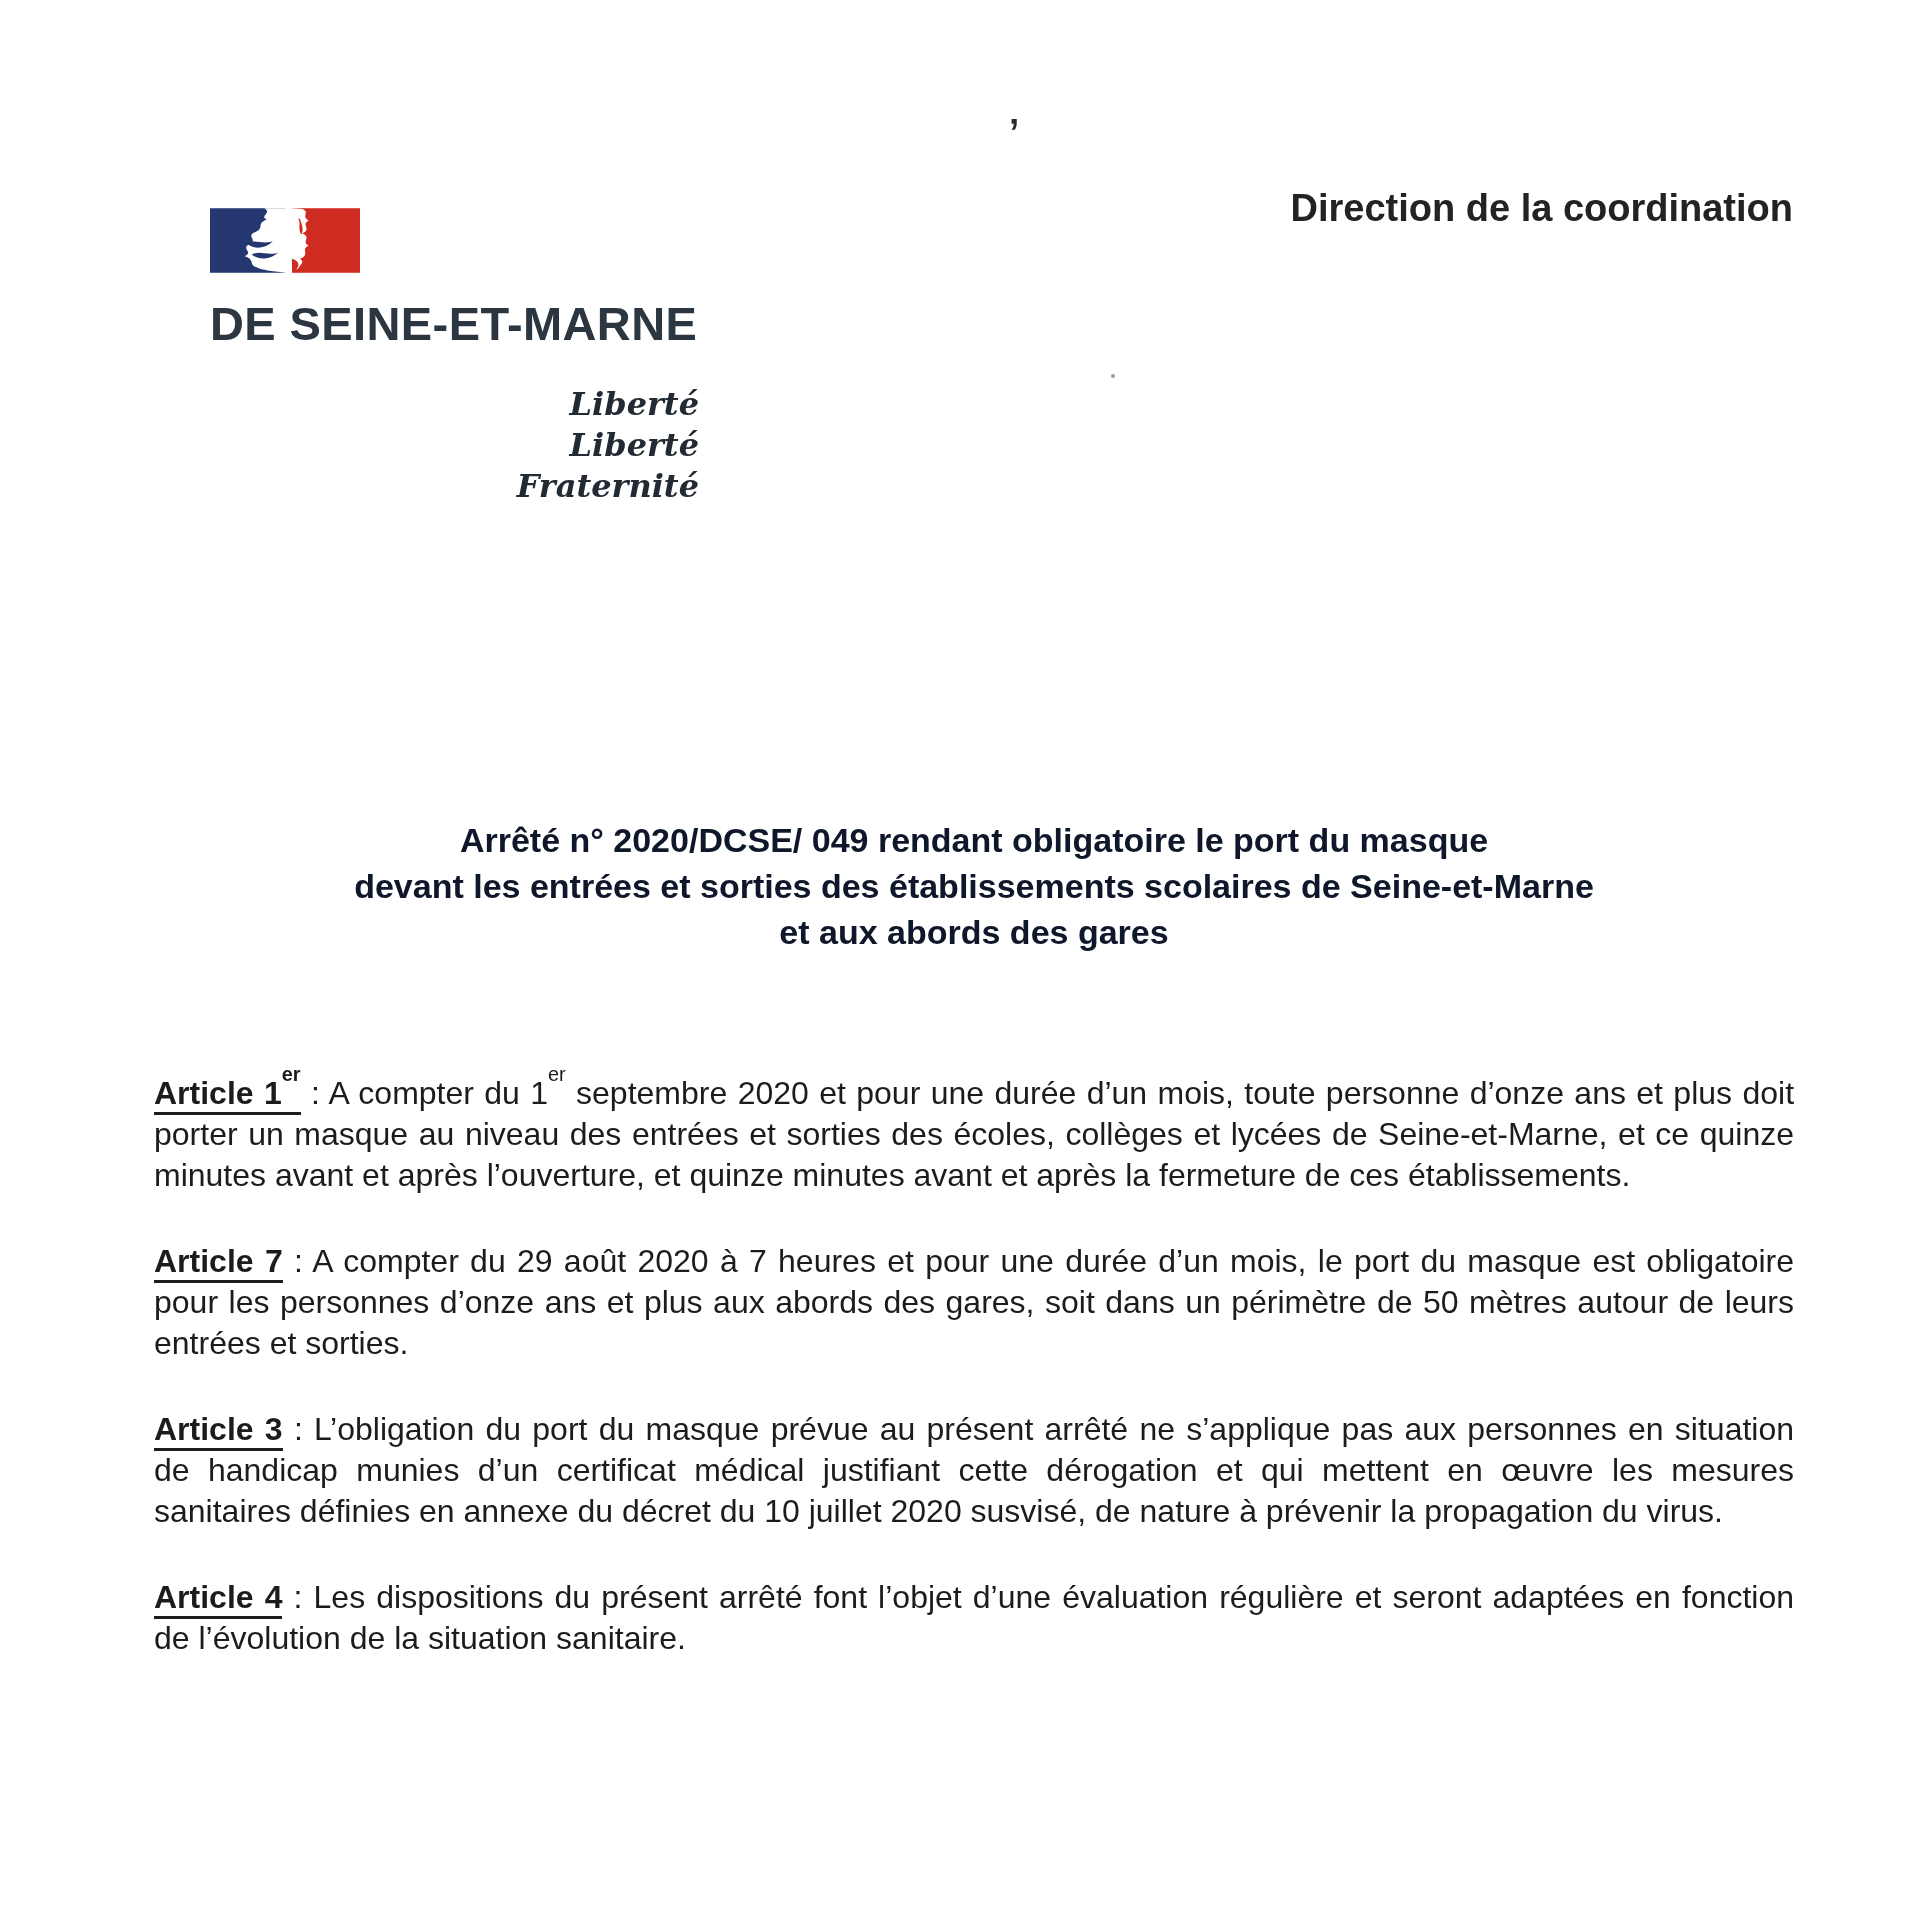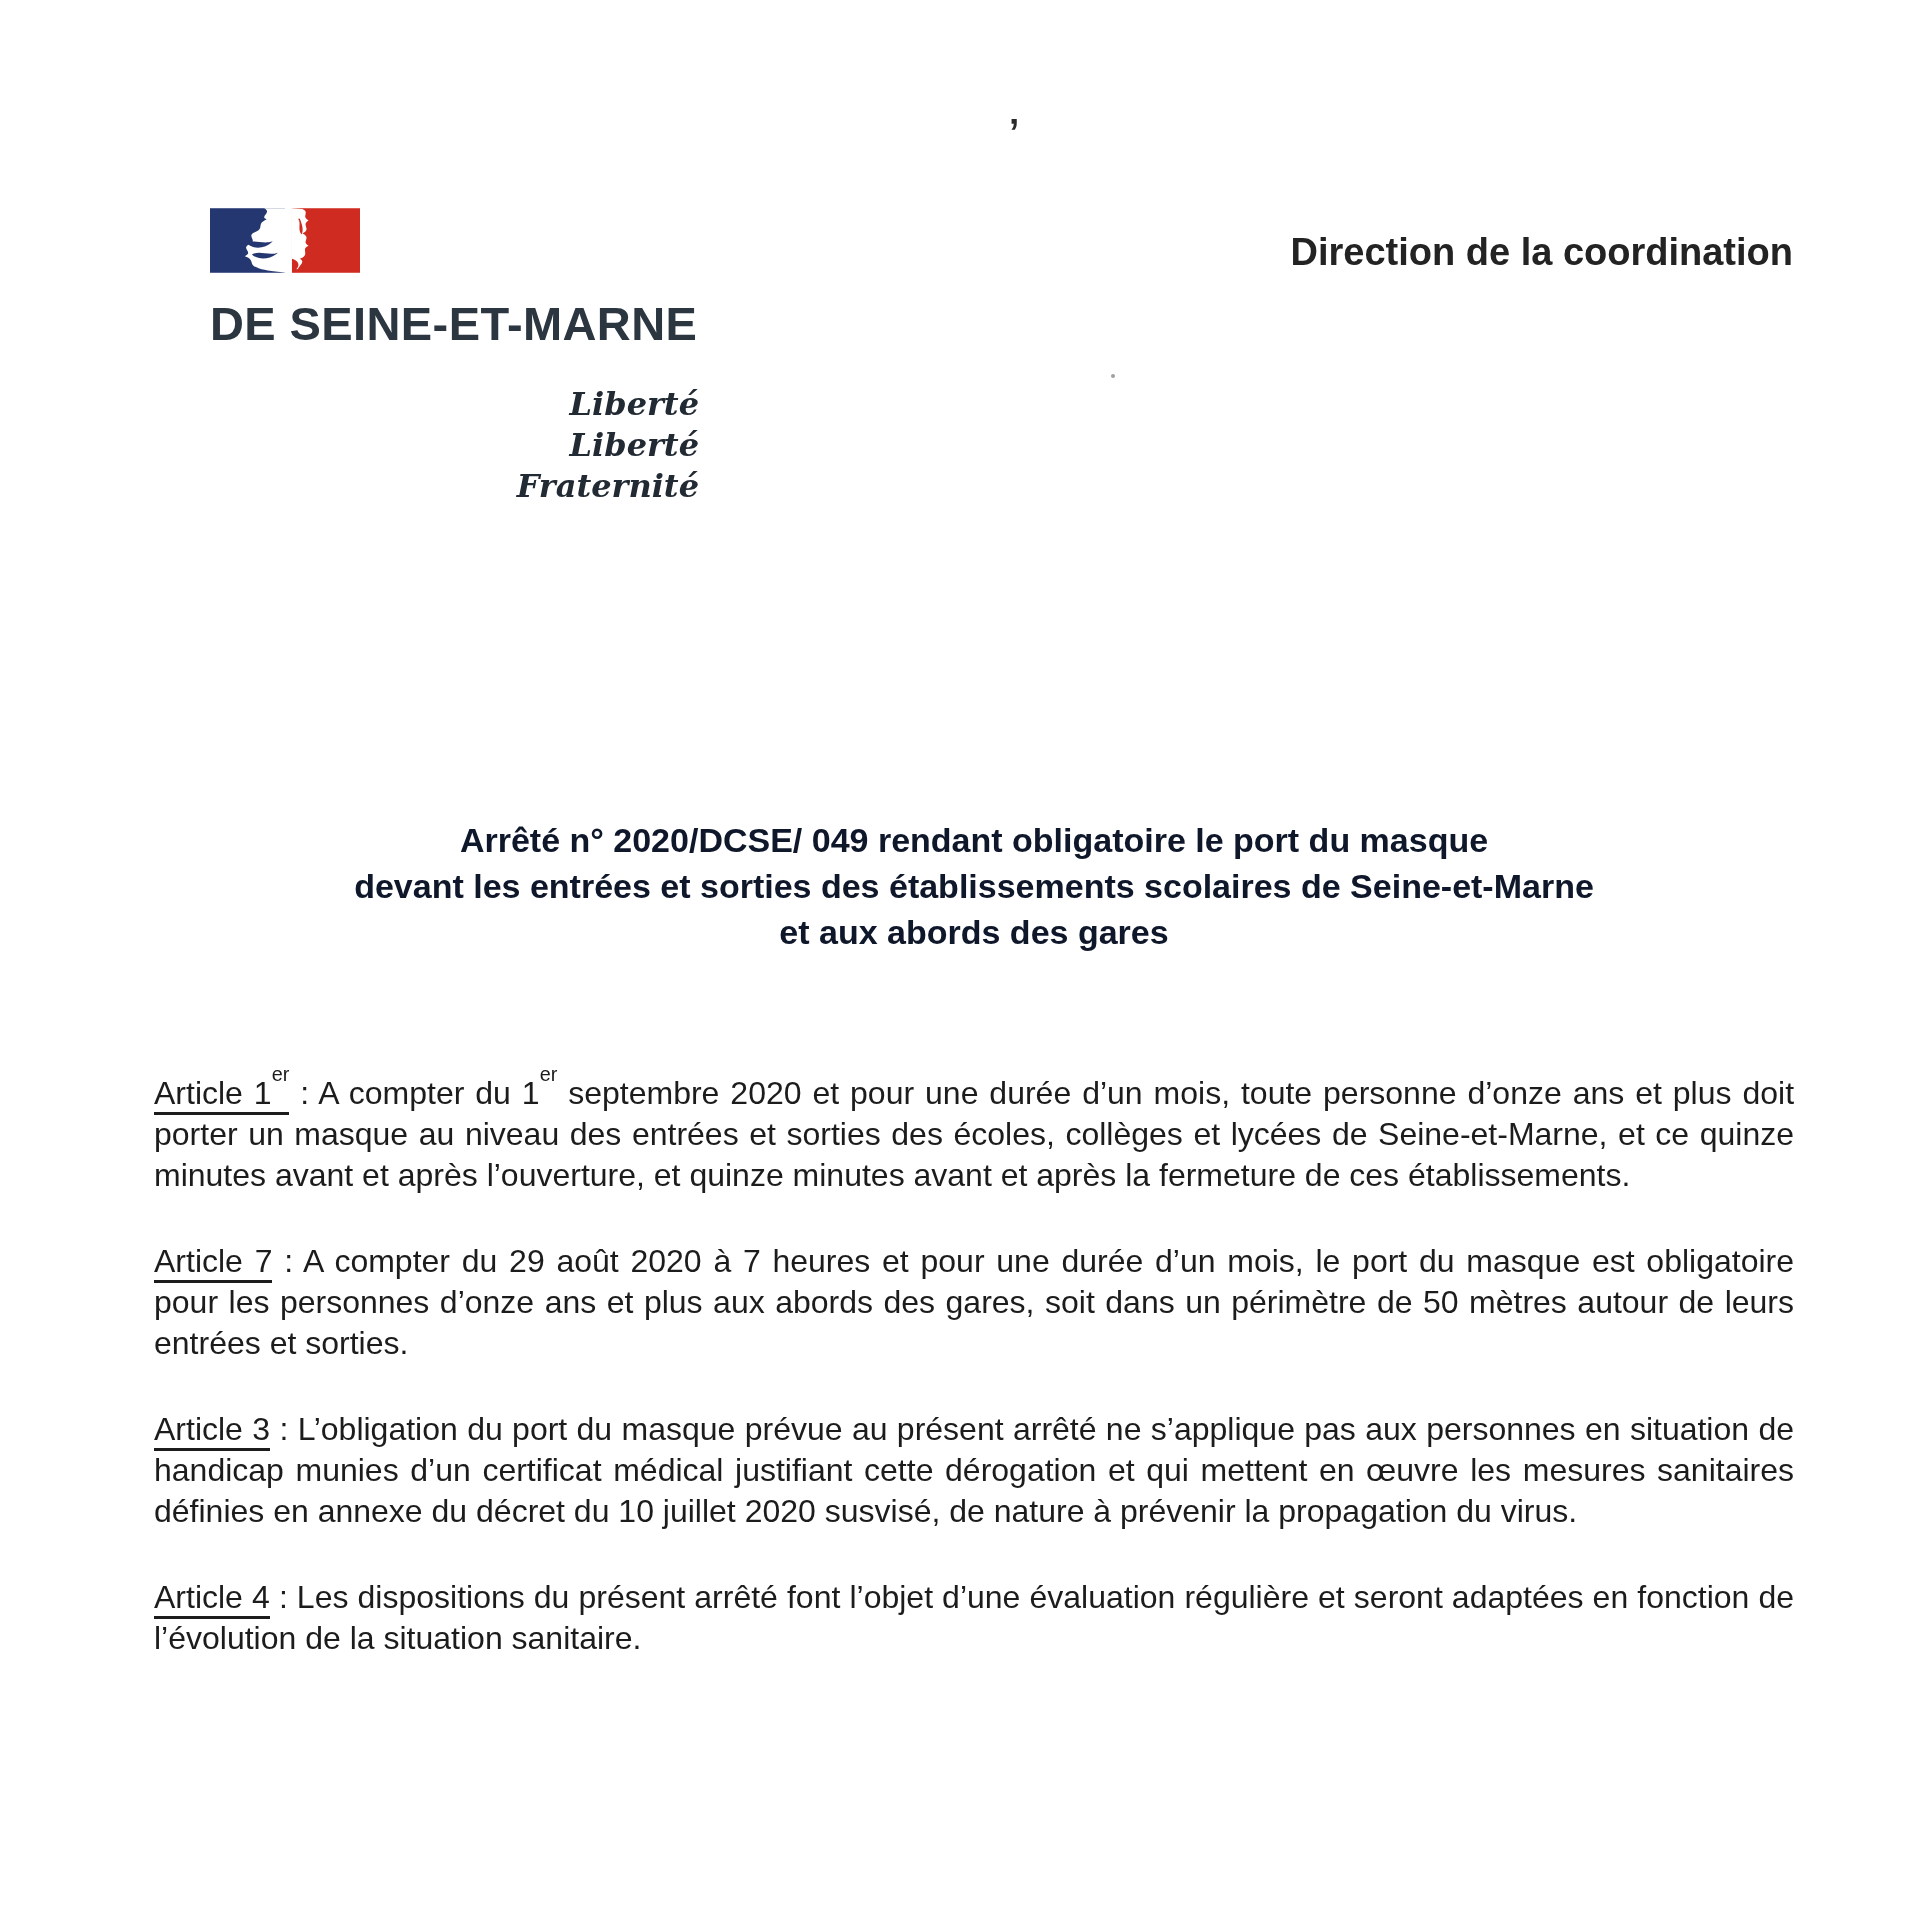--- a/index.html
+++ b/index.html
@@ -71,21 +71,20 @@
   
   .direction {
     position: absolute;
     right: 136px;
     top: 179px;
     text-align: right;
     font-weight: bold;
     color: #232323;
     font-size: 38px;
     line-height: 58px;
-    margin-top: 44px;
   }
 
   
   .title {
     position: absolute;
     left: 154px;
     width: 1640px;
     top: 817px;
     text-align: center;
     font-weight: bold;
@@ -102,21 +101,21 @@
     top: 1073px;
   }
   .article {
     margin: 0 0 45px 0;
     font-size: 32px;
     line-height: 41px;
     text-align: justify;
     color: #1c1c1c;
   }
   .article .label {
-    font-weight: normal;
+    font-weight: bold;
     border-bottom: 3.5px solid #1c1c1c;
     padding-bottom: 0.9px;
   }
   sup.er {
     font-size: 62%;
     position: relative;
     top: -0.55em;
     line-height: 0;
   }
 </style>

